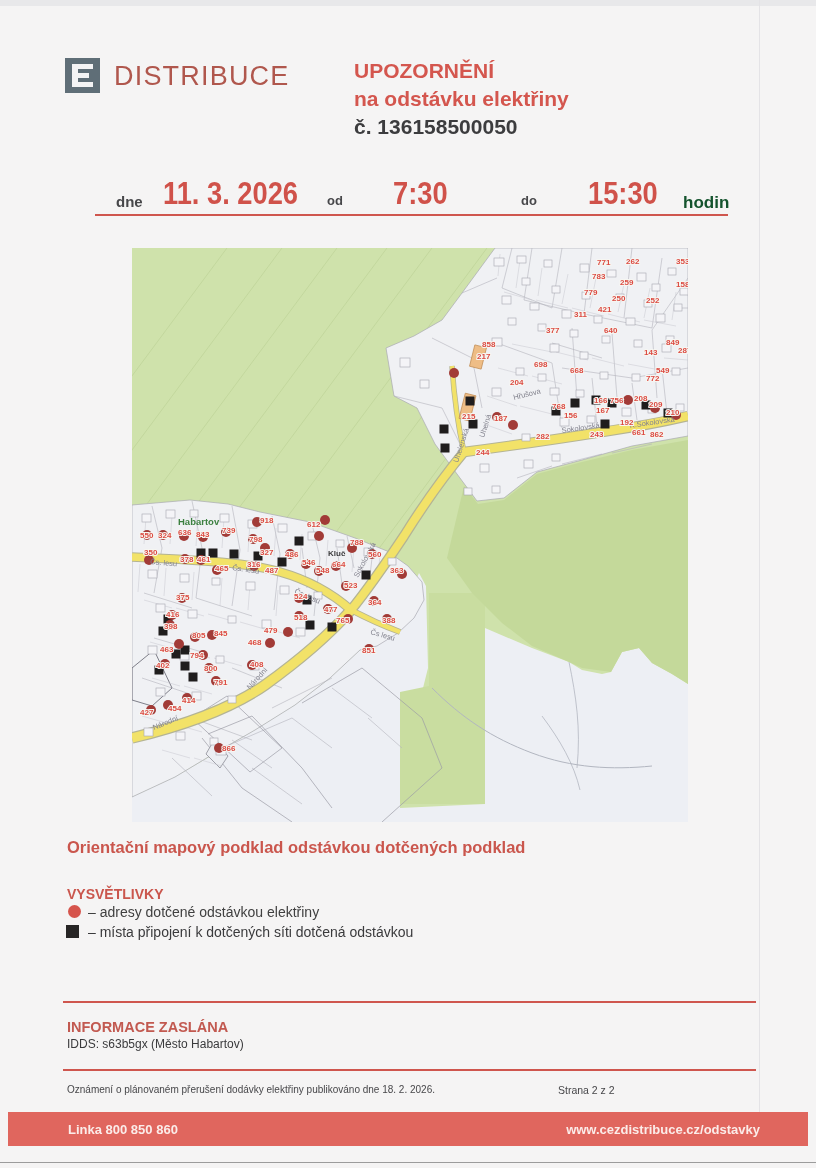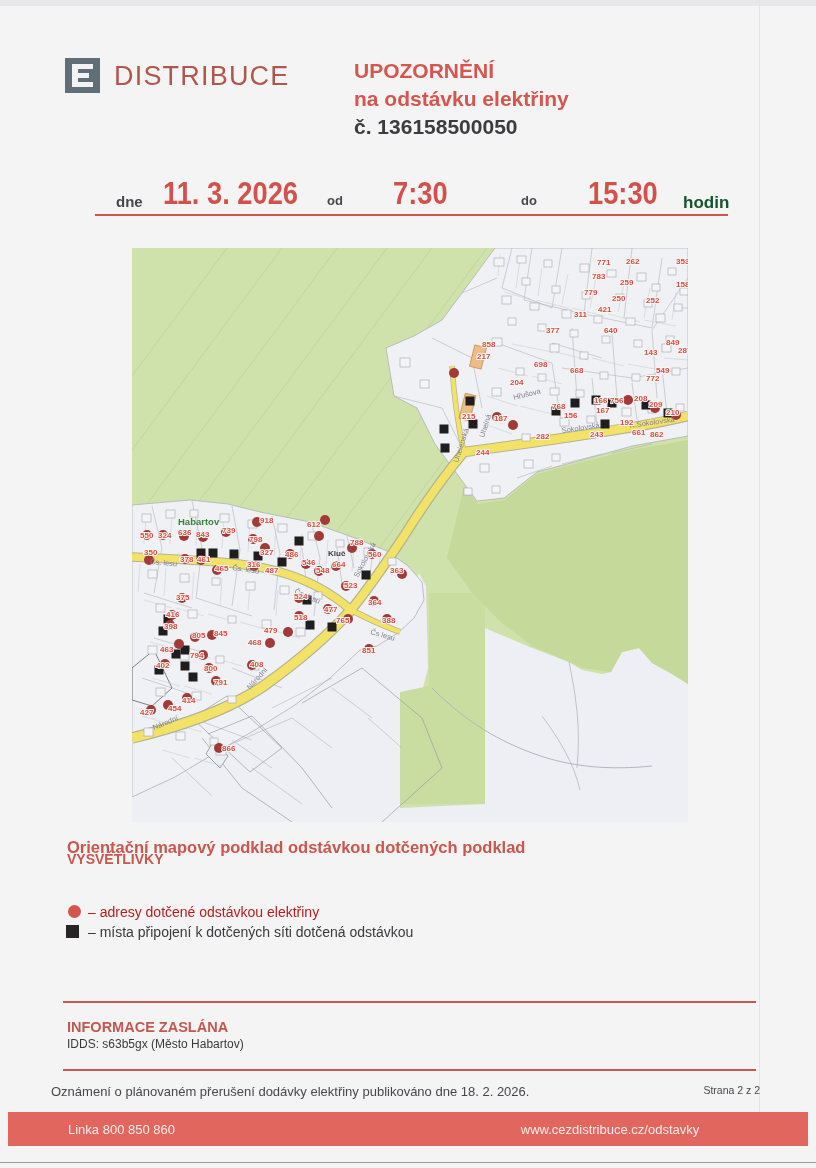--- a/index.html
+++ b/index.html
@@ -447,28 +447,28 @@
 <text x="488" y="177" font-size="8" font-weight="bold" fill="#dc4b42" stroke="#f6f6f2" stroke-width="2" paint-order="stroke">192</text>
 <text x="500" y="187" font-size="8" font-weight="bold" fill="#dc4b42" stroke="#f6f6f2" stroke-width="2" paint-order="stroke">661</text>
 <text x="518" y="189" font-size="8" font-weight="bold" fill="#dc4b42" stroke="#f6f6f2" stroke-width="2" paint-order="stroke">862</text>
 <text x="404" y="191" font-size="8" font-weight="bold" fill="#dc4b42" stroke="#f6f6f2" stroke-width="2" paint-order="stroke">282</text>
 <text x="458" y="189" font-size="8" font-weight="bold" fill="#dc4b42" stroke="#f6f6f2" stroke-width="2" paint-order="stroke">243</text>
 <text x="344" y="207" font-size="8" font-weight="bold" fill="#dc4b42" stroke="#f6f6f2" stroke-width="2" paint-order="stroke">244</text>
 </svg>
 </div>
 
 <div class="abs" style="left:67px;top:838px;font-size:16.5px;font-weight:bold;color:#ca564d">Orientační mapový podklad odstávkou dotčených podklad</div>
-<div class="abs" style="left:67px;top:851px;font-size:14px;font-weight:bold;color:#ca564d">VYSVĚTLIVKY</div>
+<div class="abs" style="left:67px;top:886px;font-size:14px;font-weight:bold;color:#ca564d">VYSVĚTLIVKY</div>
 <div class="abs" style="left:68px;top:905px;width:13px;height:13px;border-radius:50%;background:#d6544c"></div>
-<div class="abs" style="left:88px;top:904px;font-size:14px;color:#b91c1c">– adresy dotčené odstávkou elektřiny</div>
+<div class="abs" style="left:88px;top:904px;font-size:14px;color:#404040">– adresy dotčené odstávkou elektřiny</div>
 <div class="abs" style="left:66px;top:925px;width:13px;height:13px;background:#272525"></div>
 <div class="abs" style="left:88px;top:924px;font-size:14px;color:#3a3a3c">– místa připojení k dotčených síti dotčená odstávkou</div>
 
 <div class="abs" style="left:63px;top:1001px;width:693px;height:2px;background:#cf564e"></div>
 <div class="abs" style="left:67px;top:1019px;font-size:14.5px;font-weight:bold;color:#c25950">INFORMACE ZASLÁNA</div>
 <div class="abs" style="left:67px;top:1037px;font-size:12px;color:#3a3a3c">IDDS: s63b5gx (Město Habartov)</div>
 <div class="abs" style="left:63px;top:1069px;width:693px;height:1.5px;background:#cf564e"></div>
-<div class="abs" style="left:51px;top:1084px;font-size:13px;color:#47474a">Oznámení o plánovaném přerušení dodávky elektřiny publikováno dne 18. 2. 2026.</div>
-<div class="abs" style="left:558px;top:1084px;width:202px;text-align:right;font-size:10.5px;color:#47474a">Strana 2 z 2</div>
+<div class="abs" style="left:67px;top:1084px;font-size:10px;color:#47474a">Oznámení o plánovaném přerušení dodávky elektřiny publikováno dne 18. 2. 2026.</div>
+<div class="abs" style="left:558px;top:1084px;width:202px;font-size:10.5px;color:#47474a">Strana 2 z 2</div>
 
 <div class="abs" style="left:8px;top:1112px;width:800px;height:34px;background:#e0665e"></div>
-<div class="abs" style="left:68px;top:1122px;font-size:13px;font-weight:normal;color:#fbece9">Linka 800 850 860</div>
-<div class="abs" style="left:460px;top:1122px;width:300px;text-align:center;font-size:13px;font-weight:normal;color:#fbece9">www.cezdistribuce.cz/odstavky</div>
+<div class="abs" style="left:68px;top:1122px;font-size:13px;font-weight:bold;color:#fbece9">Linka 800 850 860</div>
+<div class="abs" style="left:460px;top:1122px;width:300px;text-align:right;font-size:13px;font-weight:bold;color:#fbece9">www.cezdistribuce.cz/odstavky</div>
 
 </body></html>

